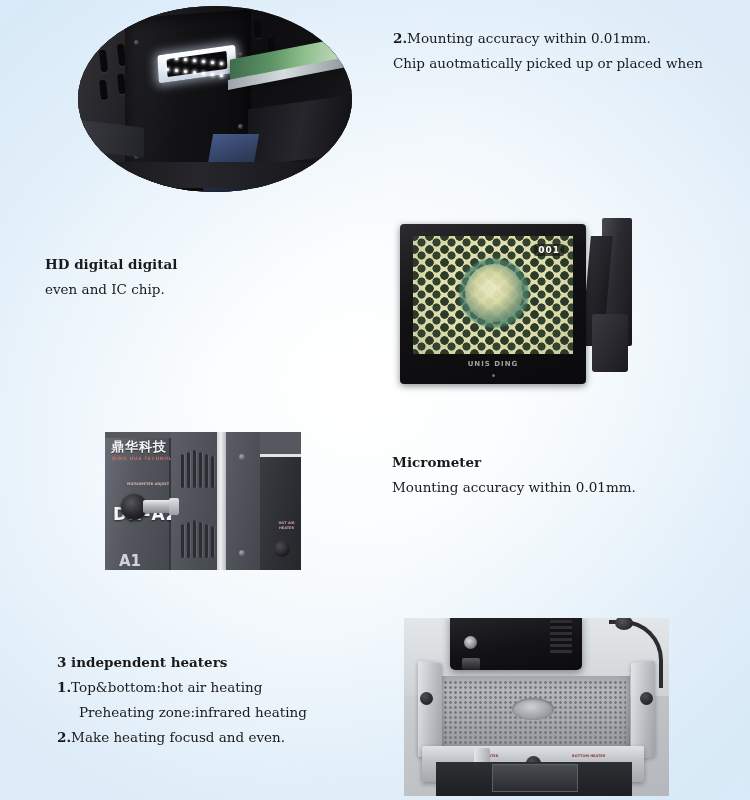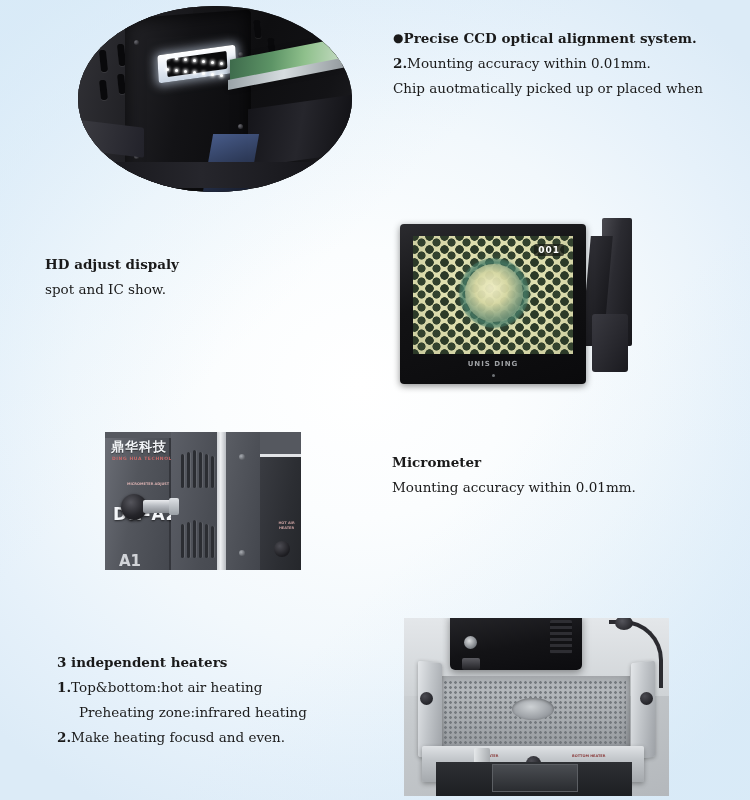--- a/index.html
+++ b/index.html
@@ -606,28 +606,27 @@
 
   <div class="pcb"></div>
   <div class="pcbedge"></div>
   <div class="rail"></div>
   <div class="bluefoot"></div>
   <div class="graybar"></div>
   <div class="botbar"></div>
 </div>
 
 <div class="txt-block" style="left:393px; top:26px;">
-  <div class="t-head"><span class="bullet-dot">●</span><span>Precise CCD optical alignment system.</span></div>
   <div class="t-line"><span class="num">2.</span><span>Mounting accuracy within 0.01mm.</span></div>
   <div class="t-line">Chip auotmatically picked up or placed when</div>
 </div>
 
 <div class="txt-block" style="left:45px; top:252px;">
-  <div class="t-head">HD adjust dispaly</div>
-  <div class="t-line">spot and IC show.</div>
+  <div class="t-head">HD digital digital</div>
+  <div class="t-line">even and IC chip.</div>
 </div>
 
 <div id="photo-monitor">
   <div class="arm-col"></div>
   <div class="arm-tilt"></div>
   <div class="arm-join"></div>
   <div class="bezel">
     <div class="screen">
       <div class="balls"></div>
       <div class="balls2"></div>

